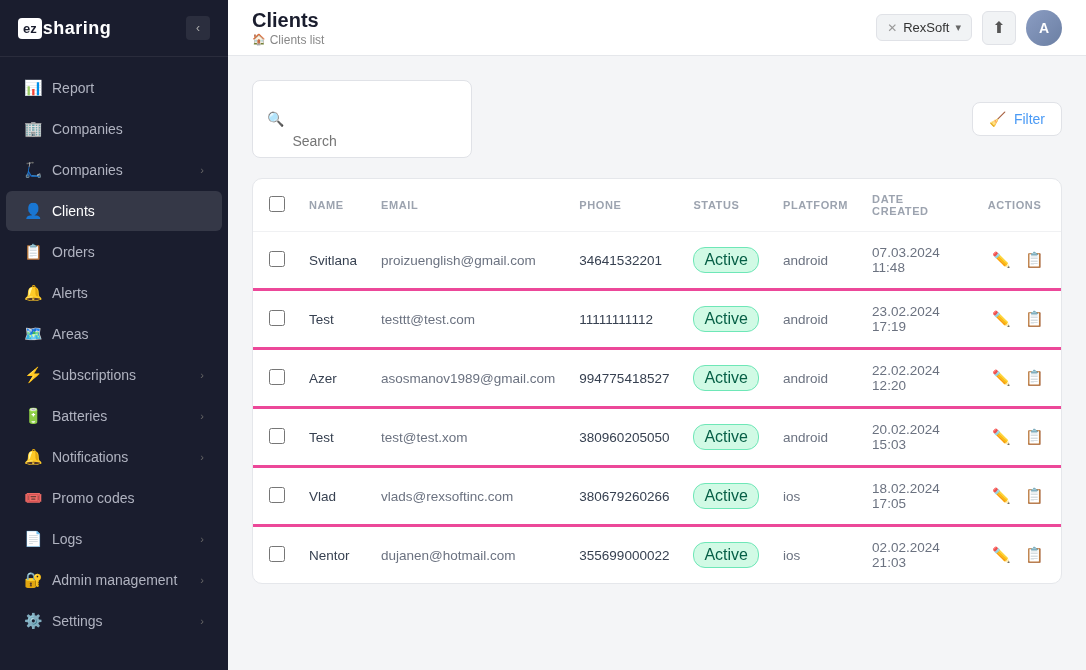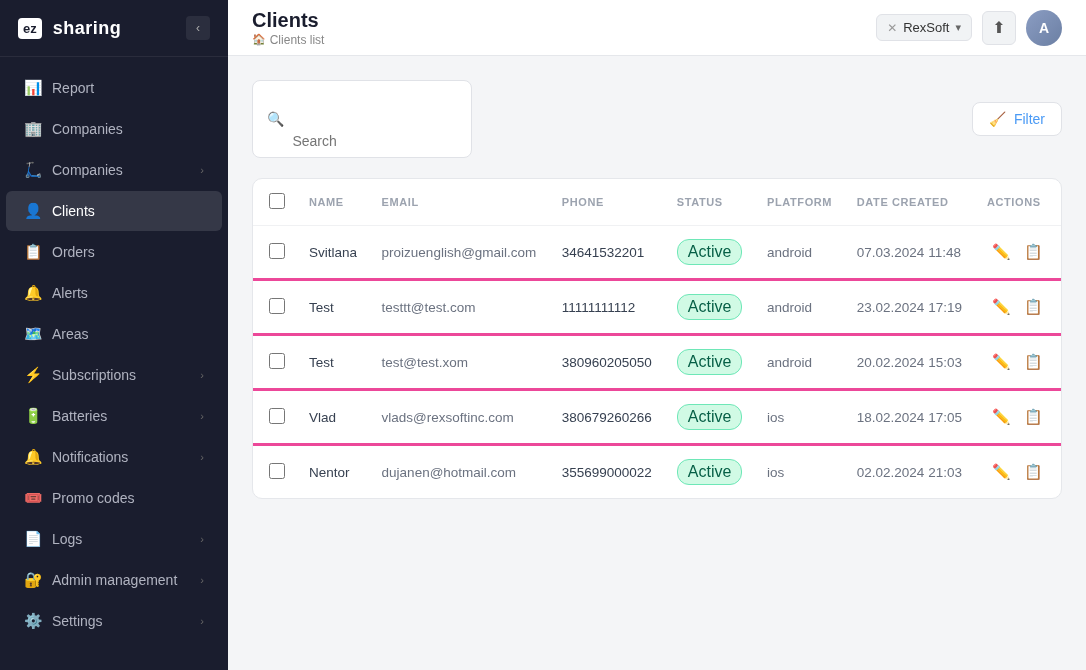--- a/index.html
+++ b/index.html
@@ -13,21 +13,21 @@
       color: #fff;
       display: flex;
       flex-direction: column;
       height: 670px;
       overflow-y: auto;
     }
     #sidebar-logo {
       padding: 16px 18px;
       display: flex;
       align-items: center;
-      gap: 11px;
+      gap: 1px;
       border-bottom: 1px solid rgba(255,255,255,0.07);
     }
     .logo-box {
       background: #fff;
       color: #1a1d2e;
       font-weight: 800;
       font-size: 13px;
       padding: 3px 5px;
       border-radius: 4px;
     }
@@ -417,70 +417,89 @@
         <div class="actions-cell">
           <button class="action-btn" title="Edit">✏️</button>
           <button class="action-btn" title="View">📋</button>
         </div>
       </td>
     </tr>
             <tr>
       <td>
         <input type="checkbox" class="row-checkbox" style="">
       </td>
-      <td style="white-space:pre-line">Test</td>
-      <td style="color:#6b7280">test@test.xom</td>
-      <td>380960205050</td>
+      <td style="white-space:pre-line">Azer</td>
+      <td style="color:#6b7280">asosmanov1989@gmail.com</td>
+      <td>994775418527</td>
       <td>
         <span class="status-badge status-active">Active</span>
       </td>
       <td style="color:#6b7280">android</td>
-      <td style="color:#6b7280">20.02.2024 15:03</td>
+      <td style="color:#6b7280">22.02.2024 12:20</td>
       <td>
         <div class="actions-cell">
           <button class="action-btn" title="Edit">✏️</button>
           <button class="action-btn" title="View">📋</button>
         </div>
       </td>
     </tr>
             <tr>
       <td>
         <input type="checkbox" class="row-checkbox" style="">
       </td>
-      <td style="white-space:pre-line">Vlad</td>
-      <td style="color:#6b7280">vlads@rexsoftinc.com</td>
-      <td>380679260266</td>
+      <td style="white-space:pre-line">Test</td>
+      <td style="color:#6b7280">test@test.xom</td>
+      <td>380960205050</td>
       <td>
         <span class="status-badge status-active">Active</span>
       </td>
-      <td style="color:#6b7280">ios</td>
-      <td style="color:#6b7280">18.02.2024 17:05</td>
+      <td style="color:#6b7280">android</td>
+      <td style="color:#6b7280">20.02.2024 15:03</td>
       <td>
         <div class="actions-cell">
           <button class="action-btn" title="Edit">✏️</button>
           <button class="action-btn" title="View">📋</button>
         </div>
       </td>
     </tr>
             <tr>
       <td>
         <input type="checkbox" class="row-checkbox" style="">
       </td>
-      <td style="white-space:pre-line">Nentor</td>
-      <td style="color:#6b7280">dujanen@hotmail.com</td>
-      <td>355699000022</td>
+      <td style="white-space:pre-line">Vlad</td>
+      <td style="color:#6b7280">vlads@rexsoftinc.com</td>
+      <td>380679260266</td>
       <td>
         <span class="status-badge status-active">Active</span>
       </td>
       <td style="color:#6b7280">ios</td>
-      <td style="color:#6b7280">02.02.2024 21:03</td>
+      <td style="color:#6b7280">18.02.2024 17:05</td>
       <td>
         <div class="actions-cell">
           <button class="action-btn" title="Edit">✏️</button>
           <button class="action-btn" title="View">📋</button>
         </div>
       </td>
     </tr>
+            <tr>
+      <td>
+        <input type="checkbox" class="row-checkbox" style="">
+      </td>
+      <td style="white-space:pre-line">Nentor</td>
+      <td style="color:#6b7280">dujanen@hotmail.com</td>
+      <td>355699000022</td>
+      <td>
+        <span class="status-badge status-active">Active</span>
+      </td>
+      <td style="color:#6b7280">ios</td>
+      <td style="color:#6b7280">02.02.2024 21:03</td>
+      <td>
+        <div class="actions-cell">
+          <button class="action-btn" title="Edit">✏️</button>
+          <button class="action-btn" title="View">📋</button>
+        </div>
+      </td>
+    </tr>
           </tbody>
       </table>
     </div>
   </div>
 </div>
 
 </body></html>

